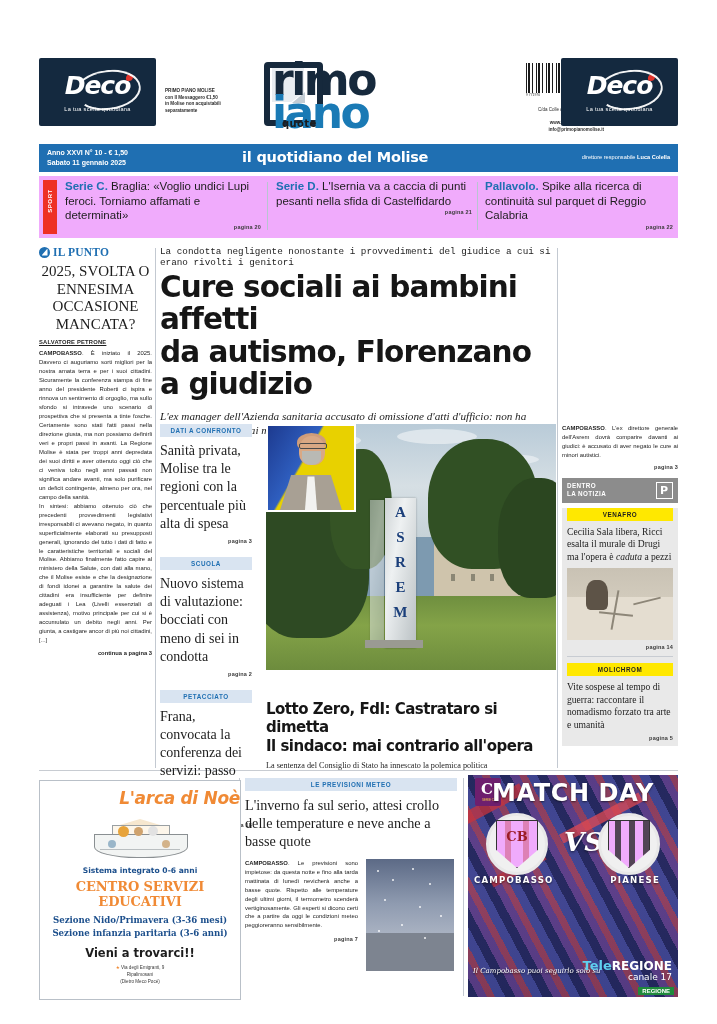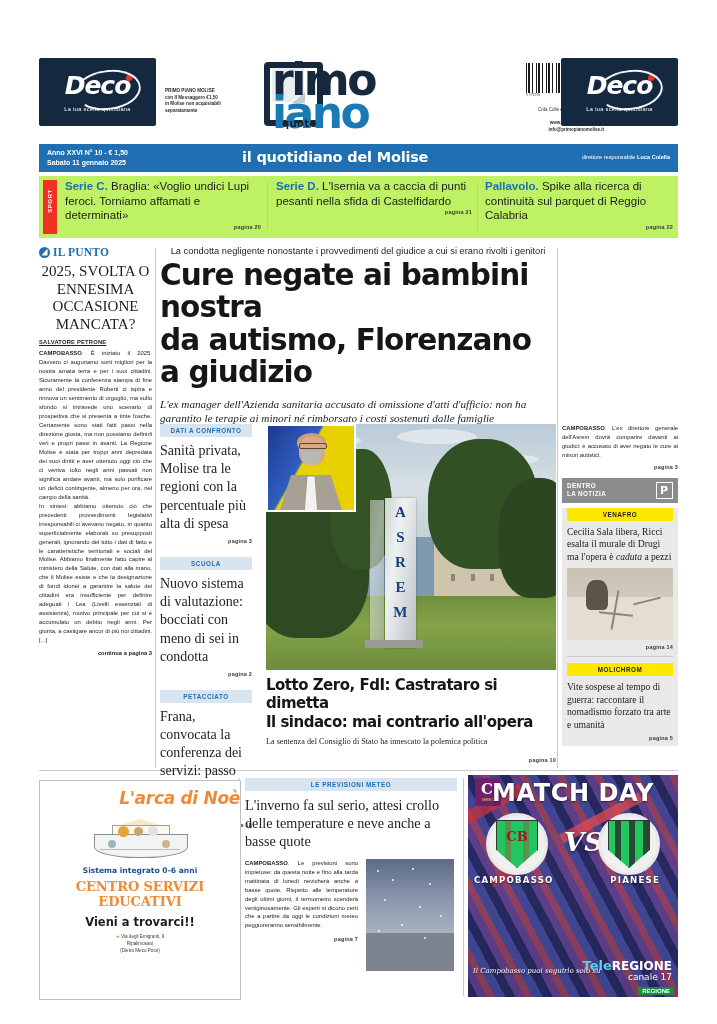--- a/index.html
+++ b/index.html
@@ -49,21 +49,21 @@
 
   
   .bluebar{position:absolute;left:39px;top:144px;width:639px;height:28px;background:#1f6fb2;}
   .bluebar .anno{position:absolute;left:8px;top:4px;color:#fff;font-size:7px;font-weight:bold;line-height:1.45;}
   .bluebar .claim{position:absolute;left:203px;top:5px;color:#fff;font-family:"DejaVu Sans",sans-serif;
                   font-weight:bold;font-size:14.5px;letter-spacing:-.2px;}
   .bluebar .dir{position:absolute;right:8px;top:10px;color:#fff;font-size:5.6px;}
   .bluebar .dir b{font-weight:bold;}
 
   
-  .sport{position:absolute;left:39px;top:176px;width:639px;height:62px;background:#bef264;}
+  .sport{position:absolute;left:39px;top:176px;width:639px;height:62px;background:#f0abfc;}
   .sport-tab{position:absolute;left:4px;top:4px;width:14px;height:54px;background:#ee3124;}
   .sport-tab span{position:absolute;left:-16px;top:18px;width:46px;text-align:center;color:#fff;
                   font-size:6px;font-weight:bold;letter-spacing:.6px;transform:rotate(-90deg);}
   .sport-col{position:absolute;top:3px;width:196px;}
   .sport-col .txt{font-size:11.5px;line-height:1.28;color:#1d1d1d;}
   .sport-col .txt b{color:#1f6fb2;font-weight:bold;}
   .sport-col .pag{margin-top:1px;}
   .sport-sep{position:absolute;top:6px;width:1px;height:48px;background:#b9c4d2;}
 
   
@@ -79,21 +79,21 @@
   .punto-logo:after{content:"";position:absolute;left:2.5px;top:2px;width:6px;height:7px;background:#fff;
                     clip-path:polygon(0 100%,100% 0,100% 100%);transform:rotate(0deg);}
   .punto-title{font-family:"Liberation Serif",serif;font-weight:bold;font-size:11.5px;color:#1f6fb2;letter-spacing:.2px;}
   .punto-hl{font-family:"Liberation Serif",serif;font-size:15px;line-height:1.17;text-align:center;color:#1d1d1d;margin-top:5px;}
   .punto-by{font-size:5.8px;font-weight:bold;color:#1d1d1d;text-decoration:underline;margin-top:6px;letter-spacing:.2px;}
   .punto-body{font-size:5.9px;line-height:1.52;color:#232323;text-align:justify;margin-top:4px;}
   .punto-body b{font-weight:bold;}
   .punto-cont{font-size:5.8px;font-weight:bold;text-align:right;margin-top:5px;color:#1d1d1d;}
 
   
-  .kicker{font-family:Liberation Sans, sans-serif;font-size:9.3px;color:#1d1d1d;text-align:center;}
+  .kicker{font-family:Liberation Mono, monospace;font-size:9.3px;color:#1d1d1d;}
   .mainhead{font-family:"DejaVu Sans",sans-serif;font-weight:bold;font-size:29.5px;line-height:1.1;
             color:#161616;letter-spacing:-.9px;margin-top:3px;}
   .subhead{font-family:"Liberation Serif",serif;font-style:italic;font-size:11.2px;line-height:1.28;
            color:#1d1d1d;margin-top:8px;}
 
   
   .tag{background:#d9e4f1;color:#1f6fb2;font-size:6.3px;font-weight:bold;text-align:center;
        padding:3px 0;letter-spacing:.55px;}
   .tag.yellow{background:#ffe800;color:#1d1d1d;}
   .brief{font-family:"Liberation Serif",serif;font-size:14px;line-height:1.3;color:#1d1d1d;margin-top:5px;}
@@ -158,21 +158,21 @@
       linear-gradient(#4a3f78,#5d4a86 45%,#3c3566);}
   .md-flag{position:absolute;background:#c8333c;opacity:.75;transform:rotate(-28deg);}
   .md-title{position:absolute;left:0;top:4px;width:100%;text-align:center;color:#fff;
             font-family:"DejaVu Sans",sans-serif;font-weight:bold;font-size:24px;letter-spacing:.6px;
             text-shadow:0 1px 2px rgba(0,0,0,.55);}
   .md-c{position:absolute;left:7px;top:3px;width:26px;height:28px;background:#6e1f6e;border-radius:2px;}
   .md-c .cc{position:absolute;left:6px;top:2px;font-family:"DejaVu Serif",serif;font-weight:bold;font-size:15px;color:#fff;}
   .md-c .sub{position:absolute;left:0;bottom:4px;width:100%;text-align:center;font-size:3px;color:#ffd24a;}
   .crest{position:absolute;width:56px;height:56px;border-radius:50%;background:#f0f0f0;border:3px solid #e8e8e8;
          display:flex;align-items:center;justify-content:center;}
-  .crest .inner{width:40px;height:46px;background:#22c55e;border:1.4px solid #333;
+  .crest .inner{width:40px;height:46px;background:#f0abfc;border:1.4px solid #333;
                 clip-path:polygon(0 0,100% 0,100% 62%,50% 100%,0 62%);position:relative;}
   .crest .cb{position:absolute;left:0;top:8px;width:100%;text-align:center;font-family:"DejaVu Serif",serif;
              font-weight:bold;font-size:13px;color:#9b1b26;}
   .crest .stripe{position:absolute;top:0;height:100%;width:6px;background:#d8d8d8;}
   .vs{position:absolute;color:#fff;font-family:"DejaVu Serif",serif;font-style:italic;font-weight:bold;
       font-size:26px;text-shadow:0 1px 3px rgba(0,0,0,.6);}
   .teamname{position:absolute;color:#fff;font-family:"DejaVu Sans",sans-serif;font-weight:bold;font-size:8.6px;
             letter-spacing:1.2px;text-shadow:0 1px 2px rgba(0,0,0,.6);}
   .md-info{position:absolute;left:0;top:130px;width:100%;text-align:center;color:#fff;
            font-family:"DejaVu Sans",sans-serif;font-weight:bold;font-size:8.4px;line-height:1.62;
@@ -311,21 +311,21 @@
     <div class="punto-body">
       <b>CAMPOBASSO</b><span>. È iniziato il 2025. Davvero ci auguriamo sorti migliori per la nostra amata terra e per i suoi cittadini. Sicuramente la conferenza stampa di fine anno del presidente Roberti ci ispira e rinnova un sentimento di orgoglio, ma sullo sfondo si intravede uno scenario di prospettiva che si presenta a tinte fosche. Certamente sono stati fatti passi nella direzione giusta, ma non possiamo definirli veri e propri passi in avanti. La Regione Molise è stata per troppi anni depredata dei suoi diritti e aver ottenuto oggi ciò che ci veniva tolto negli anni passati non significa andare avanti, ma solo purificare un deficit contingente, almeno per ora, nel campo della sanità.</span>
     </div>
     <div class="punto-body" style="margin-top:0;">In sintesi: abbiamo ottenuto ciò che precedenti provvedimenti legislativi irresponsabili ci avevano negato, in quanto superficialmente elaborati su presupposti generali, ignorando del tutto i dati di fatto e le caratteristiche territoriali e sociali del Molise. Abbiamo finalmente fatto capire al ministero della Salute, con dati alla mano, che il Molise esiste e che la designazione di fondi idonei a garantire la salute dei cittadini era insufficiente per definire adeguati i Lea (Livelli essenziali di assistenza), motivo principale per cui si è accumulato un debito negli anni. Per giunta, a castigare ancor di più noi cittadini, [...]</div>
     <div class="punto-cont">continua a pagina 3</div>
   </div>
 
   <div class="mainArea">
     <div class="kicker">La condotta negligente nonostante i provvedimenti del giudice a cui si erano rivolti i genitori</div>
     <div class="mainhead">
-      <div>Cure negate ai bambini nostra</div>
+      <div>Cure sociali ai bambini affetti</div>
       <div>da autismo, Florenzano a giudizio</div>
     </div>
     <div class="subhead">L'ex manager dell'Azienda sanitaria accusato di omissione d'atti d'ufficio: non ha garantito le terapie ai minori né rimborsato i costi sostenuti dalle famiglie</div>
   </div>
 
   <div style="position:absolute;left:160px;top:424px;width:92px;">
     <div class="tag">DATI A CONFRONTO</div>
     <div class="brief">Sanità privata, Molise tra le regioni con la percentuale più alta di spesa</div>
     <div class="pag" style="margin-top:5px;">pagina 3</div>
 
@@ -379,21 +379,21 @@
       <div class="bg"></div>
       <div class="head"></div>
       <div class="face"></div>
       <div class="beard"></div>
       <div class="glass"></div>
       <div class="jacket"></div>
       <div class="shirt"></div>
     </div>
   </div>
 
-  <div style="position:absolute;left:266px;top:676px;width:290px;">
+  <div style="position:absolute;left:266px;top:700px;width:290px;">
     <div style="font-family:'DejaVu Sans',sans-serif;font-weight:bold;font-size:15px;line-height:1.22;color:#161616;letter-spacing:-.5px;">
       <div>Lotto Zero, FdI: Castrataro si dimetta</div>
       <div>Il sindaco: mai contrario all'opera</div>
     </div>
     <div class="serif" style="font-size:8.2px;margin-top:6px;color:#1d1d1d;">La sentenza del Consiglio di Stato ha innescato la polemica politica</div>
     <div class="pag" style="margin-top:11px;">pagina 10</div>
   </div>
 
   <div class="colR" style="top:424px;">
     <div style="font-size:5.9px;line-height:1.52;text-align:justify;color:#232323;">
@@ -466,20 +466,24 @@
       <div class="hull"></div>
       <div class="deckl"></div>
       <div class="an" style="left:24px;top:14px;width:11px;height:11px;background:#e7a33a;"></div>
       <div class="an" style="left:40px;top:15px;width:9px;height:9px;background:#cfa26d;"></div>
       <div class="an" style="left:54px;top:14px;width:10px;height:10px;background:#e2e2e2;"></div>
       <div class="an" style="left:14px;top:28px;width:8px;height:8px;background:#9ab6c9;"></div>
       <div class="an" style="left:68px;top:28px;width:8px;height:8px;background:#d3b38a;"></div>
     </div>
     <div class="arca-s1">Sistema integrato 0-6 anni</div>
     <div class="arca-s2">CENTRO SERVIZI EDUCATIVI</div>
+    <div class="arca-s3">
+      <div>Sezione Nido/Primavera (3-36 mesi)</div>
+      <div>Sezione infanzia paritaria (3-6 anni)</div>
+    </div>
     <div class="arca-s4">Vieni a trovarci!!</div>
     <div class="arca-addr">
       <div><span class="pin">★</span> <span>Via degli Emigranti, 9</span></div>
       <div>Ripalimosani</div>
       <div>(Dietro Meco Pocé)</div>
     </div>
   </div>
 
   <div class="matchday">
     <div class="md-crowd"></div>

